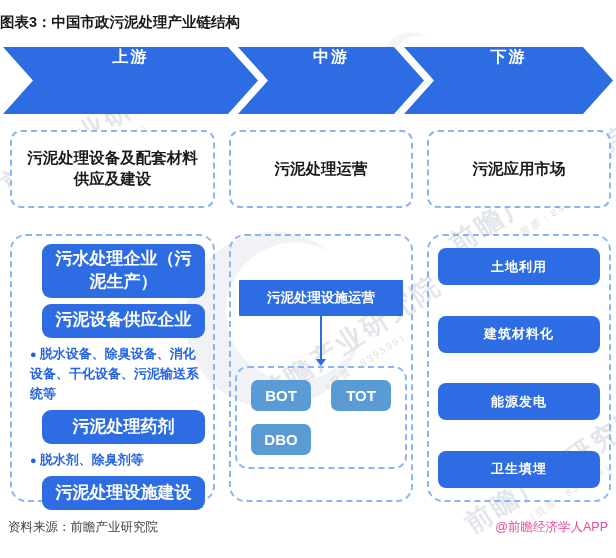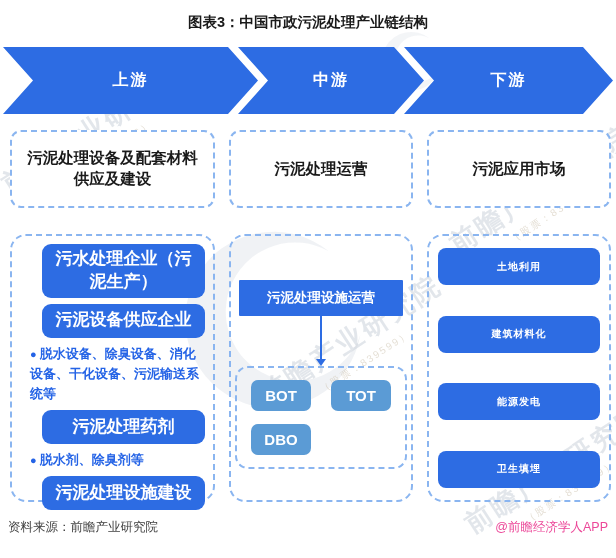--- a/index.html
+++ b/index.html
@@ -21,37 +21,37 @@
     white-space: nowrap;
     text-align: center;
   }
   .wm .wm-big { font-size: 27px; letter-spacing: 3px; font-weight: bold; }
   .wm .wm-small { font-size: 10px; color: #cfc5b2; letter-spacing: 2px; margin-top: 2px; }
   .wm-logo { position: absolute; opacity: 0.45; }
   
   .content { position: relative; z-index: 1; }
   .title {
     padding-top: 13px;
-    text-align: center;
+    text-align: left;
     font-size: 14.5px;
     font-weight: bold;
     color: #1a1a1a;
   }
   .arrows {
     display: flex;
     height: 67px;
     margin: 15px 4px 0 3px;
   }
   .arrow {
     background: #2d6ce3;
     color: #ffffff;
     font-size: 16px;
     font-weight: bold;
     letter-spacing: 2px;
-    display: flex; align-items: center; justify-content: center;
+    display: flex; justify-content: center;
     clip-path: polygon(0 0, calc(100% - 30px) 0, 100% 50%, calc(100% - 30px) 100%, 0 100%, 30px 50%);
     flex: 0 0 auto;
   }
   .arrow.a1 { width: 255px; }
   .arrow.a2 { width: 186px; margin-left: -20px; }
   .arrow.a3 { width: 209px; margin-left: -20px; }
   .grid {
     display: grid;
     grid-template-columns: 205px 184px 184px;
     column-gap: 14px;
@@ -133,21 +133,21 @@
     background: #5b9bd5; color: #ffffff;
     font-size: 15px; font-weight: bold;
     border-radius: 7px;
     display: flex; align-items: center; justify-content: center;
   }
   
   .panel-right { display: flex; flex-direction: column; justify-content: space-between; padding: 12px 9px; }
   .rbox {
     height: 37px;
     background: #2d6ce3; color: #ffffff;
-    font-size: 10px; font-weight: bold;
+    font-size: 13px; font-weight: bold;
     border-radius: 8px;
     display: flex; align-items: center; justify-content: center;
     letter-spacing: 1px;
   }
   
   .footer {
     display: flex; justify-content: space-between; align-items: center;
     padding: 17px 8px 0 8px;
     font-size: 12.5px;
     gap: 12px;

